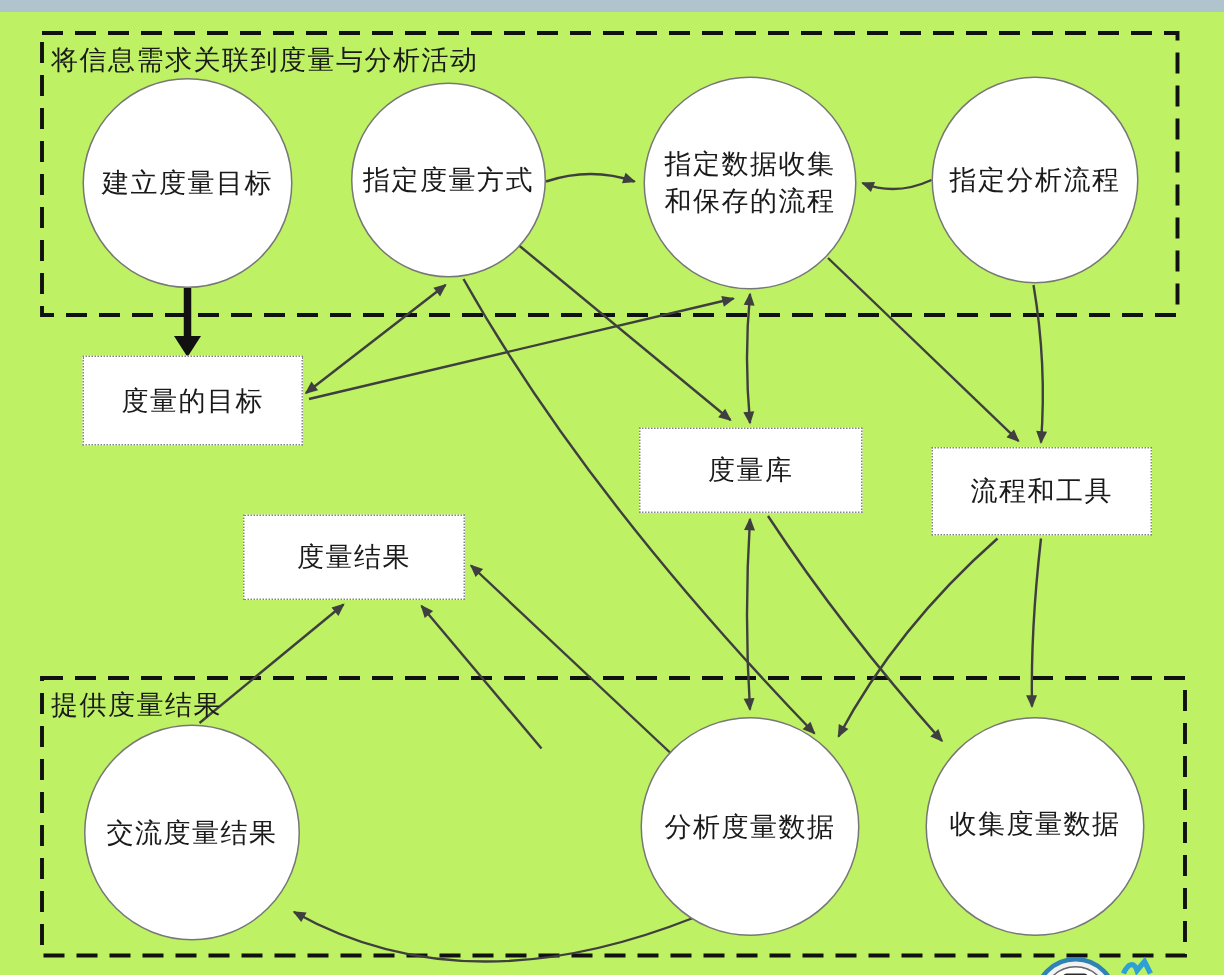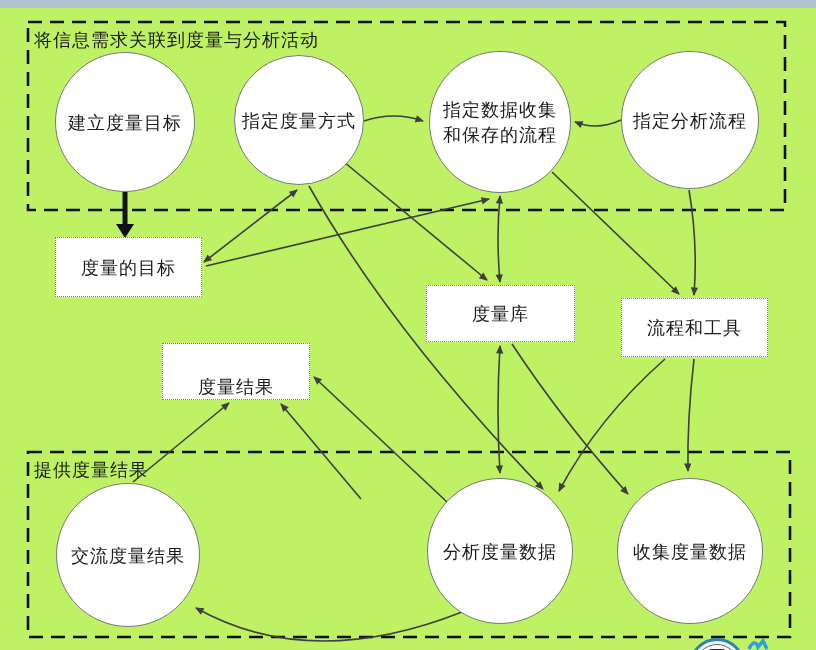--- a/index.html
+++ b/index.html
@@ -79,34 +79,34 @@
   <div class="node circle" style="left:621px;top:51px;width:138px;height:138px;">
     <span>指定分析流程</span>
   </div>
 
   <div class="node circle" style="left:56px;top:483px;width:144px;height:144px;">
     <span>交流度量结果</span>
   </div>
   <div class="node circle" style="left:427px;top:478px;width:146px;height:146px;">
     <span>分析度量数据</span>
   </div>
-  <div class="node circle" style="left:617px;top:478px;width:146px;height:146px;">
+  <div class="node circle" style="left:617px;top:478px;width:146px;height:146px;font-family:Liberation Mono, monospace;">
     <span>收集度量数据</span>
   </div>
 
   <div class="node box" style="left:55px;top:237px;width:147px;height:60px;">
     <span>度量的目标</span>
   </div>
   <div class="node box" style="left:426px;top:285px;width:149px;height:57px;">
     <span>度量库</span>
   </div>
   <div class="node box" style="left:621px;top:298px;width:147px;height:59px;">
     <span>流程和工具</span>
   </div>
-  <div class="node box" style="left:162px;top:343px;width:148px;height:57px;justify-content:flex-end;">
+  <div class="node box" style="left:162px;top:343px;width:148px;height:57px;">
     <span>度量结果</span>
   </div>
 
   <div class="logo-seal" style="left:689px;top:638px;width:56px;height:56px;">
     <div class="seal-inner">
       <div class="seal-cap"></div>
     </div>
   </div>
 
 </div>

